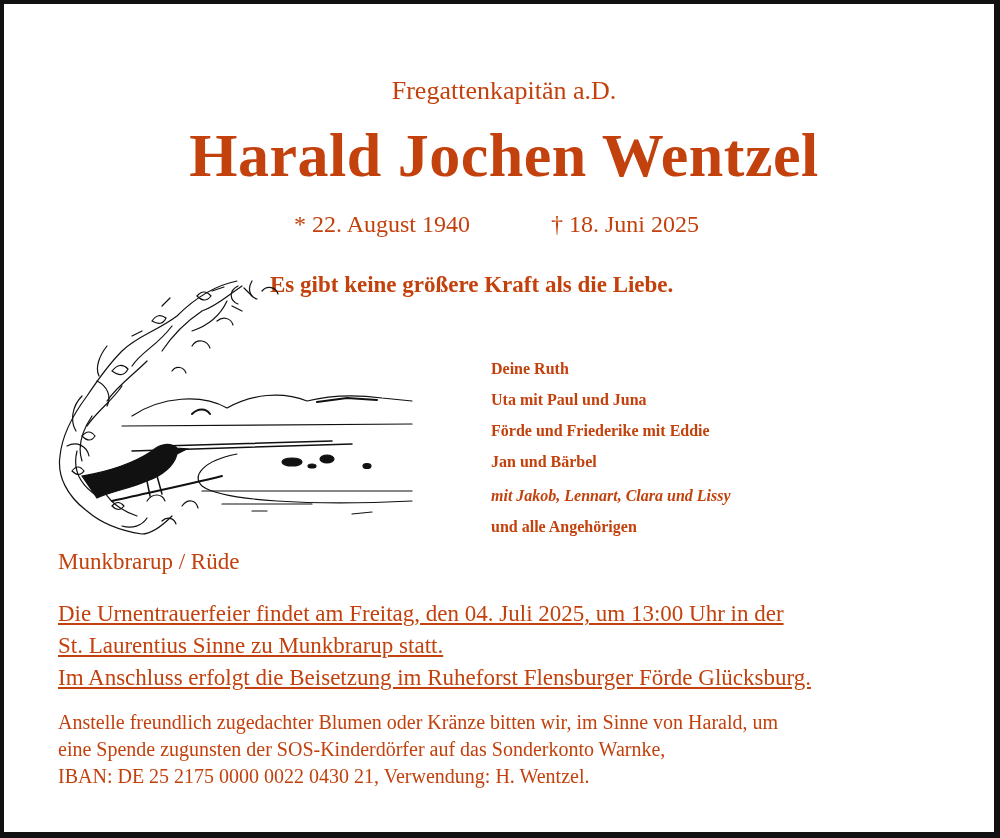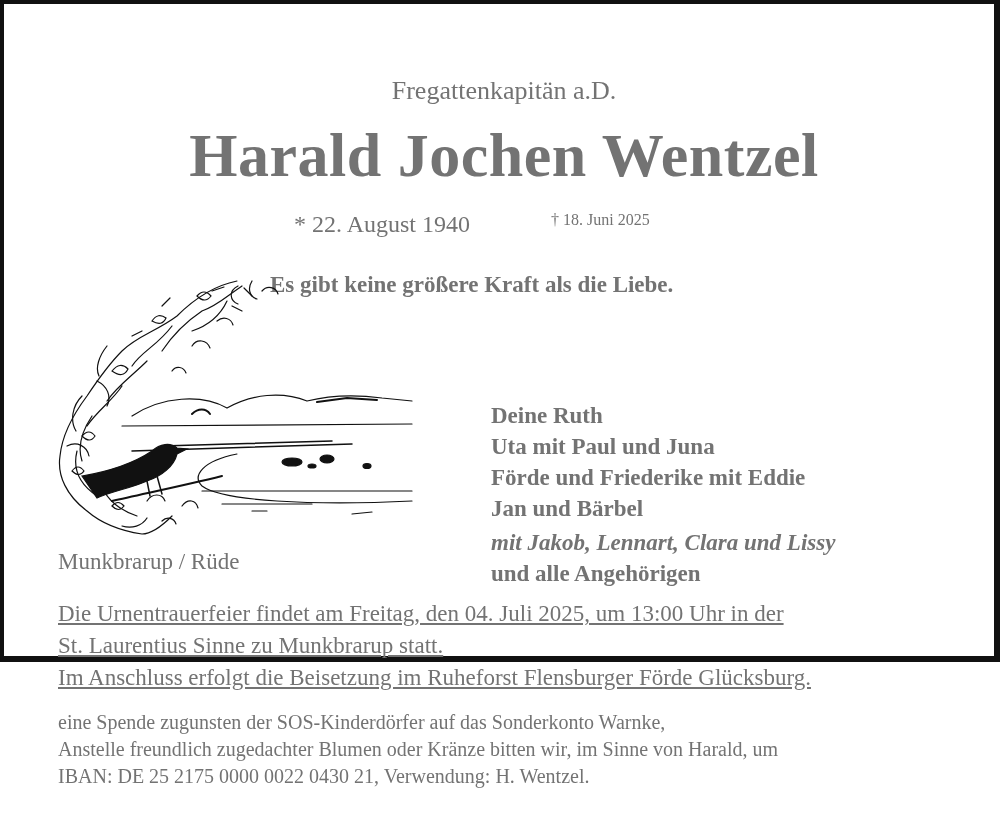--- a/index.html
+++ b/index.html
@@ -1,35 +1,35 @@
 <!DOCTYPE html>
 <html><head>
   <meta charset="utf-8">
   <style>
     html, body { margin: 0; padding: 0; background: #ffffff; }
     body { width: 1000px; height: 838px; overflow: hidden; }
     .frame {
       position: absolute; left: 0; top: 0;
-      width: 1000px; height: 662px;
+      width: 1000px; height: 838px;
       box-sizing: border-box;
       border-top: 4px solid #111;
       border-left: 4px solid #111;
       border-right: 6px solid #111;
       border-bottom: 6px solid #111;
       background: #fff;
       font-family: "Liberation Serif", "DejaVu Serif", serif;
-      color: #737373;
+      color: #c2410c;
     }
     .abs { position: absolute; white-space: nowrap; }
     .title-rank { left: 0; width: 1000px; top: 72px; text-align: center; font-size: 26px; }
     .name { left: 0; width: 1000px; top: 116px; text-align: center; font-size: 62px; font-weight: bold; letter-spacing: 0.5px; }
     .birth { left: 290px; top: 207px; font-size: 24px; }
-    .death { left: 547px; top: 207px; font-size: 16px; }
+    .death { left: 547px; top: 207px; font-size: 24px; }
     .motto { left: 266px; top: 268px; font-size: 23px; font-weight: bold; }
-    .family { left: 487px; top: 349px; font-size: 23px; font-weight: bold; line-height: 31px; margin-top: 47px; }
+    .family { left: 487px; top: 349px; font-size: 16px; font-weight: bold; line-height: 31px; }
     .family div { height: 31px; }
     .family div.gap { margin-top: 3px; font-style: italic; }
     .place { left: 54px; top: 545px; font-size: 23px; }
     .ceremony { left: 54px; top: 594px; font-size: 23px; line-height: 32px; text-decoration: underline; }
     .donation { left: 54px; top: 705px; font-size: 20px; line-height: 27px; }
     .illustration { position: absolute; left: 48px; top: 272px; width: 365px; height: 265px; }
   </style>
 </head>
 <body>
 
@@ -89,18 +89,18 @@
 
   <div class="abs place">Munkbrarup / Rüde</div>
 
   <div class="abs ceremony">
     <div>Die Urnentrauerfeier findet am Freitag, den 04. Juli 2025, um 13:00 Uhr in der</div>
     <div>St. Laurentius Sinne zu Munkbrarup statt.</div>
     <div>Im Anschluss erfolgt die Beisetzung im Ruheforst Flensburger Förde Glücksburg.</div>
   </div>
 
   <div class="abs donation">
+    <div>Anstelle freundlich zugedachter Blumen oder Kränze bitten wir, im Sinne von Harald, um</div>
     <div>eine Spende zugunsten der SOS-Kinderdörfer auf das Sonderkonto Warnke,</div>
-    <div>Anstelle freundlich zugedachter Blumen oder Kränze bitten wir, im Sinne von Harald, um</div>
     <div>IBAN: DE 25 2175 0000 0022 0430 21, Verwendung: H. Wentzel.</div>
   </div>
 
 </div>
 
 </body></html>

